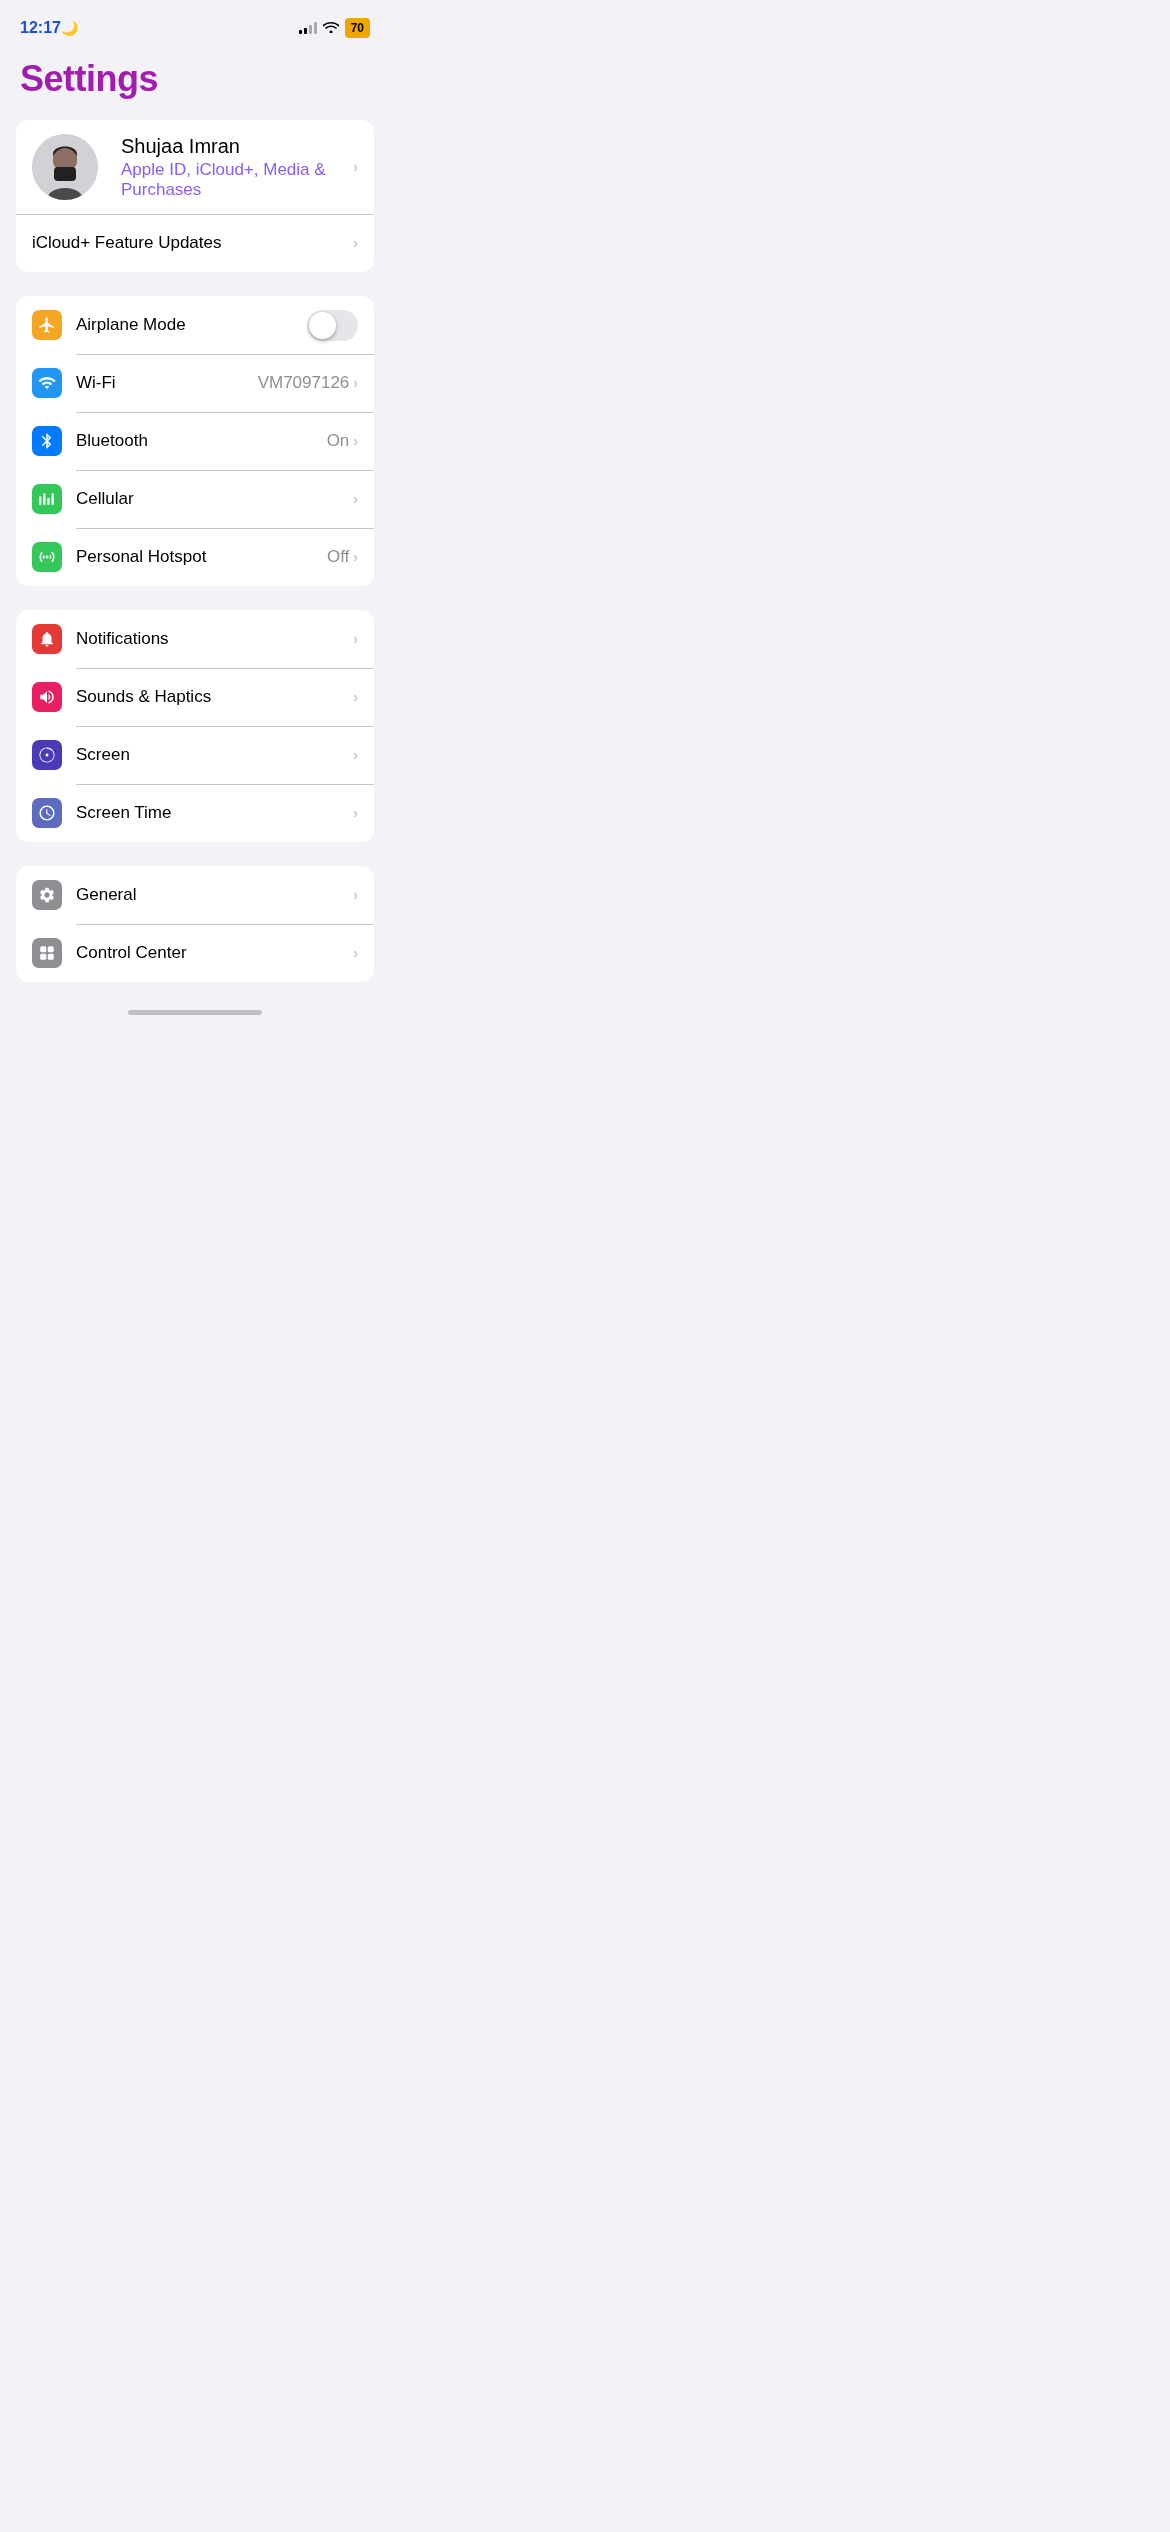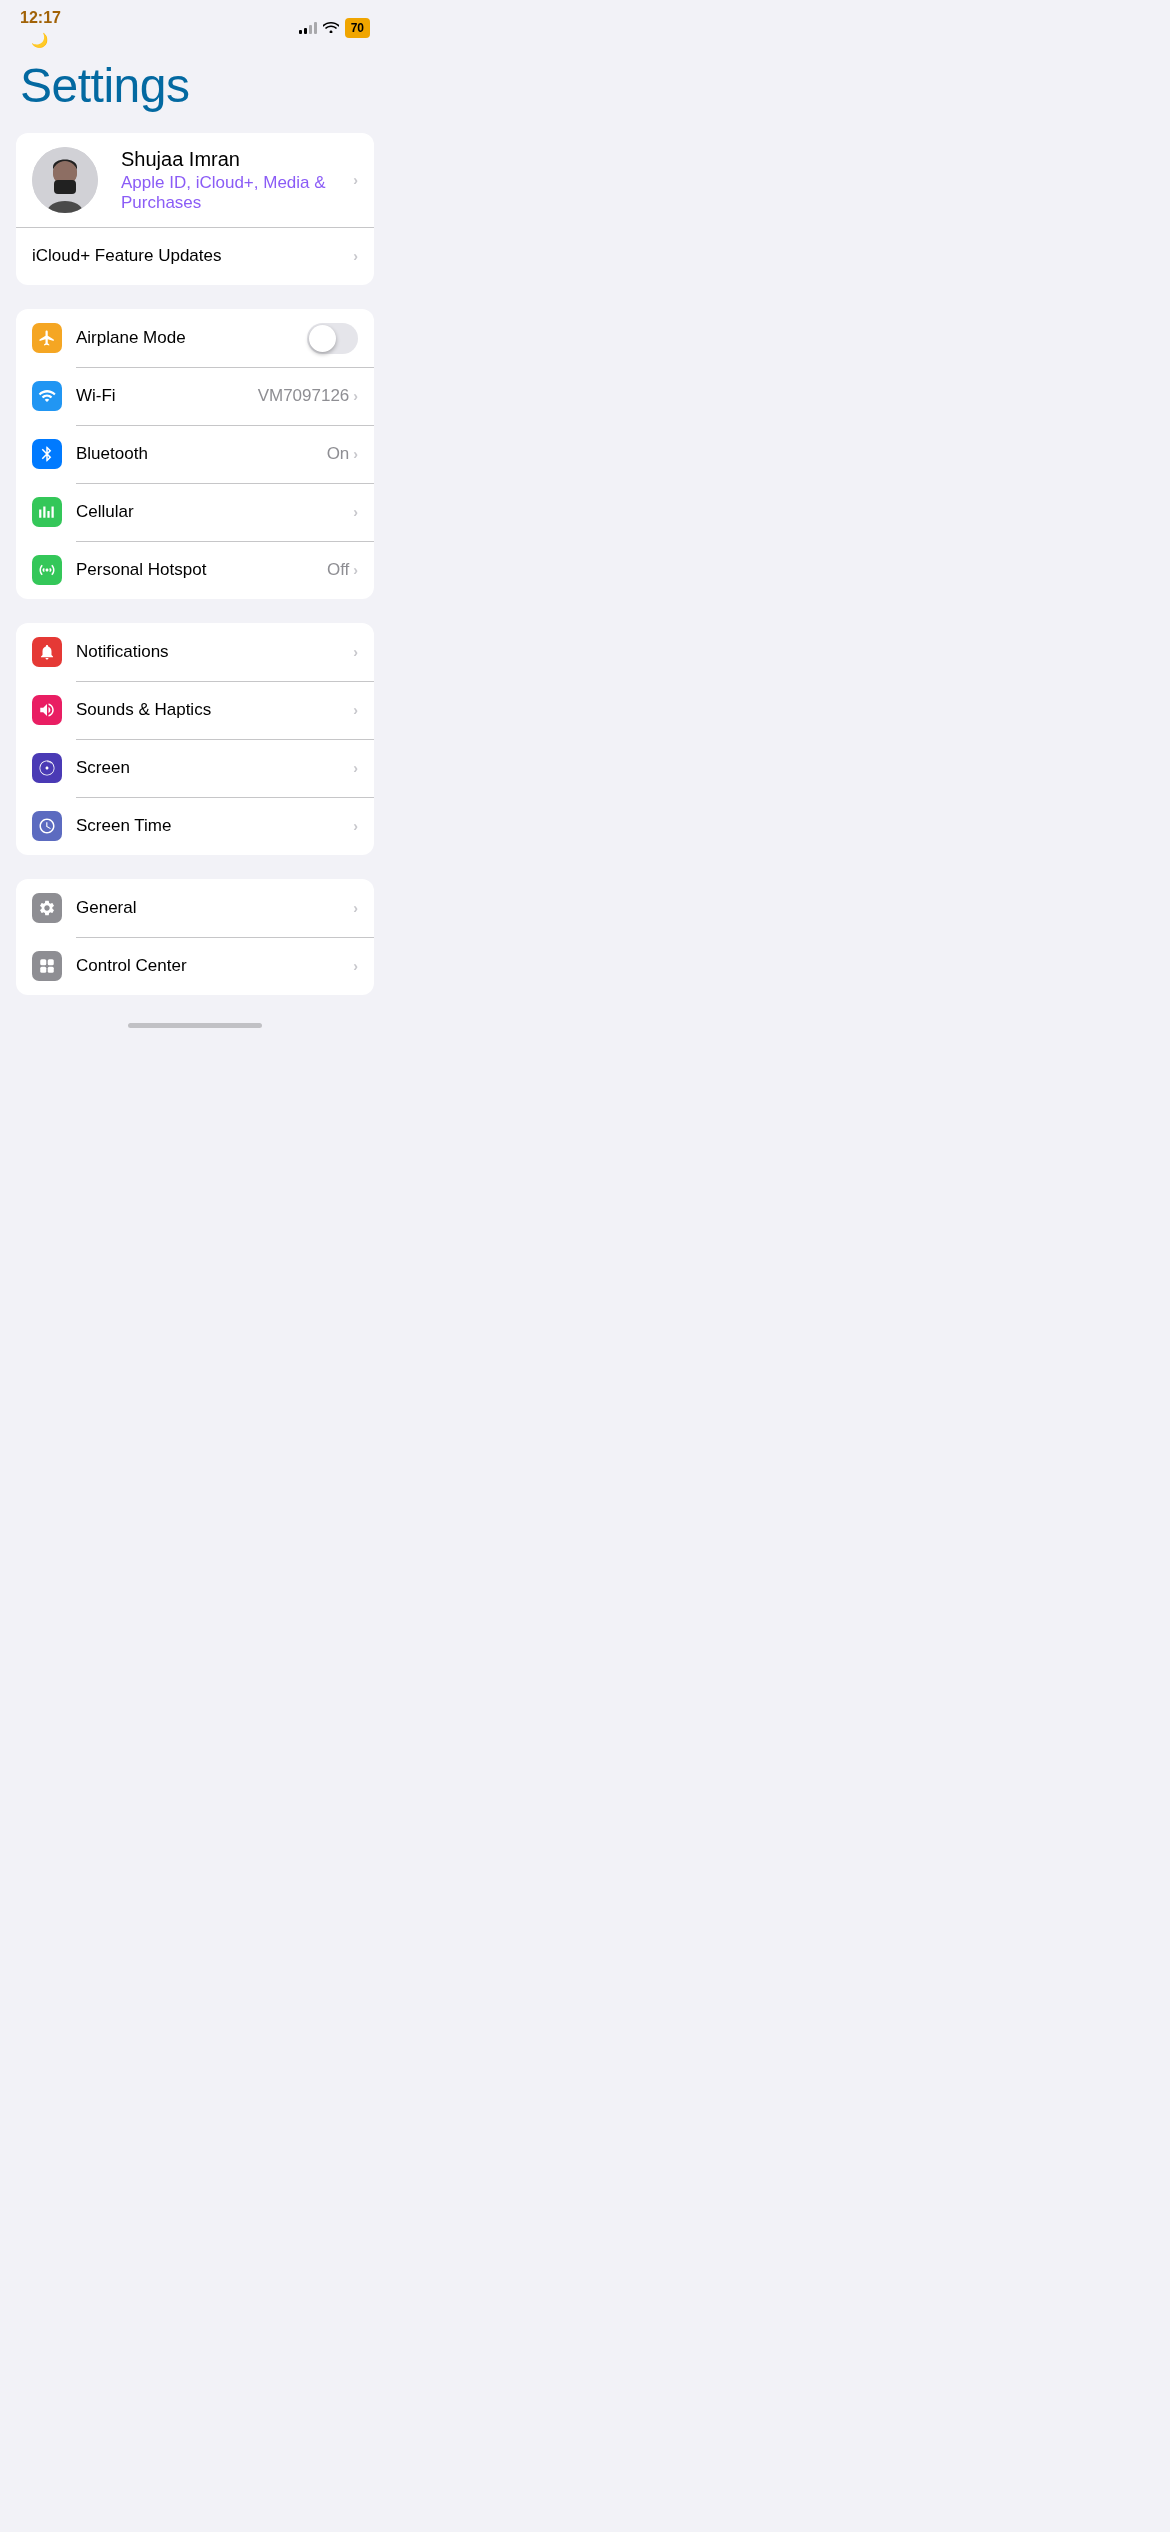--- a/index.html
+++ b/index.html
@@ -18,25 +18,23 @@
       display: flex;
       justify-content: space-between;
       align-items: center;
       padding: 14px 20px 8px 20px;
       height: 50px;
     }
 
     .status-time {
       font-size: 16px;
       font-weight: 600;
-      color: #a16207;
-      display: flex;
-      align-items: center;
-      gap: 5px;
-      flex-direction: column;
+      color: #1d4ed8;
+      display: flex;
+      align-items: center;
     }
 
     .moon-icon {
       font-size: 14px;
     }
 
     .status-right {
       display: flex;
       align-items: center;
       gap: 6px;
@@ -76,23 +74,23 @@
       color: #000;
       height: 20px;
     }
 
     
     .page-title-container {
       padding: 8px 20px 20px 20px;
     }
 
     .page-title {
-      font-size: 48px;
-      font-weight: 400;
-      color: #0369a1;
+      font-size: 36px;
+      font-weight: 700;
+      color: #a21caf;
       letter-spacing: -0.5px;
     }
 
     
     .section {
       background: #fff;
       border-radius: 12px;
       margin: 0 16px 24px 16px;
       overflow: hidden;
     }

